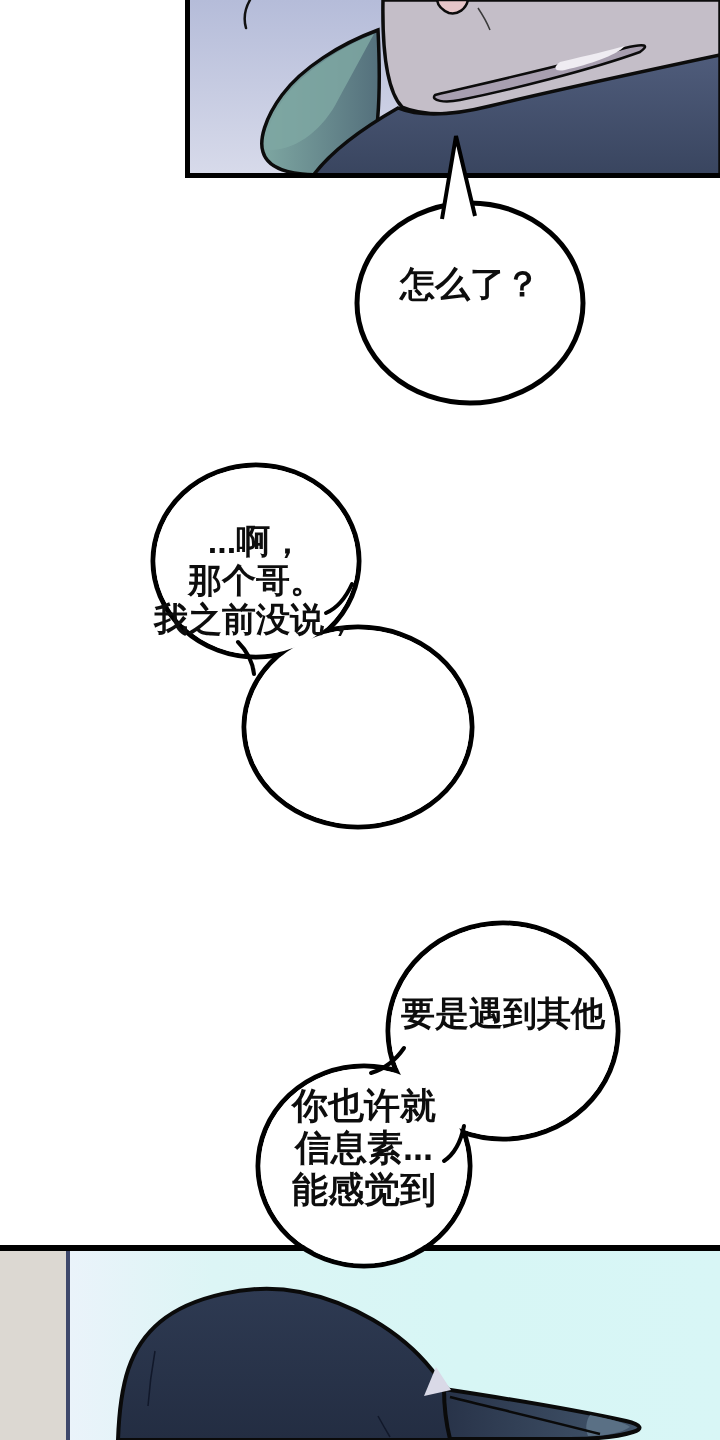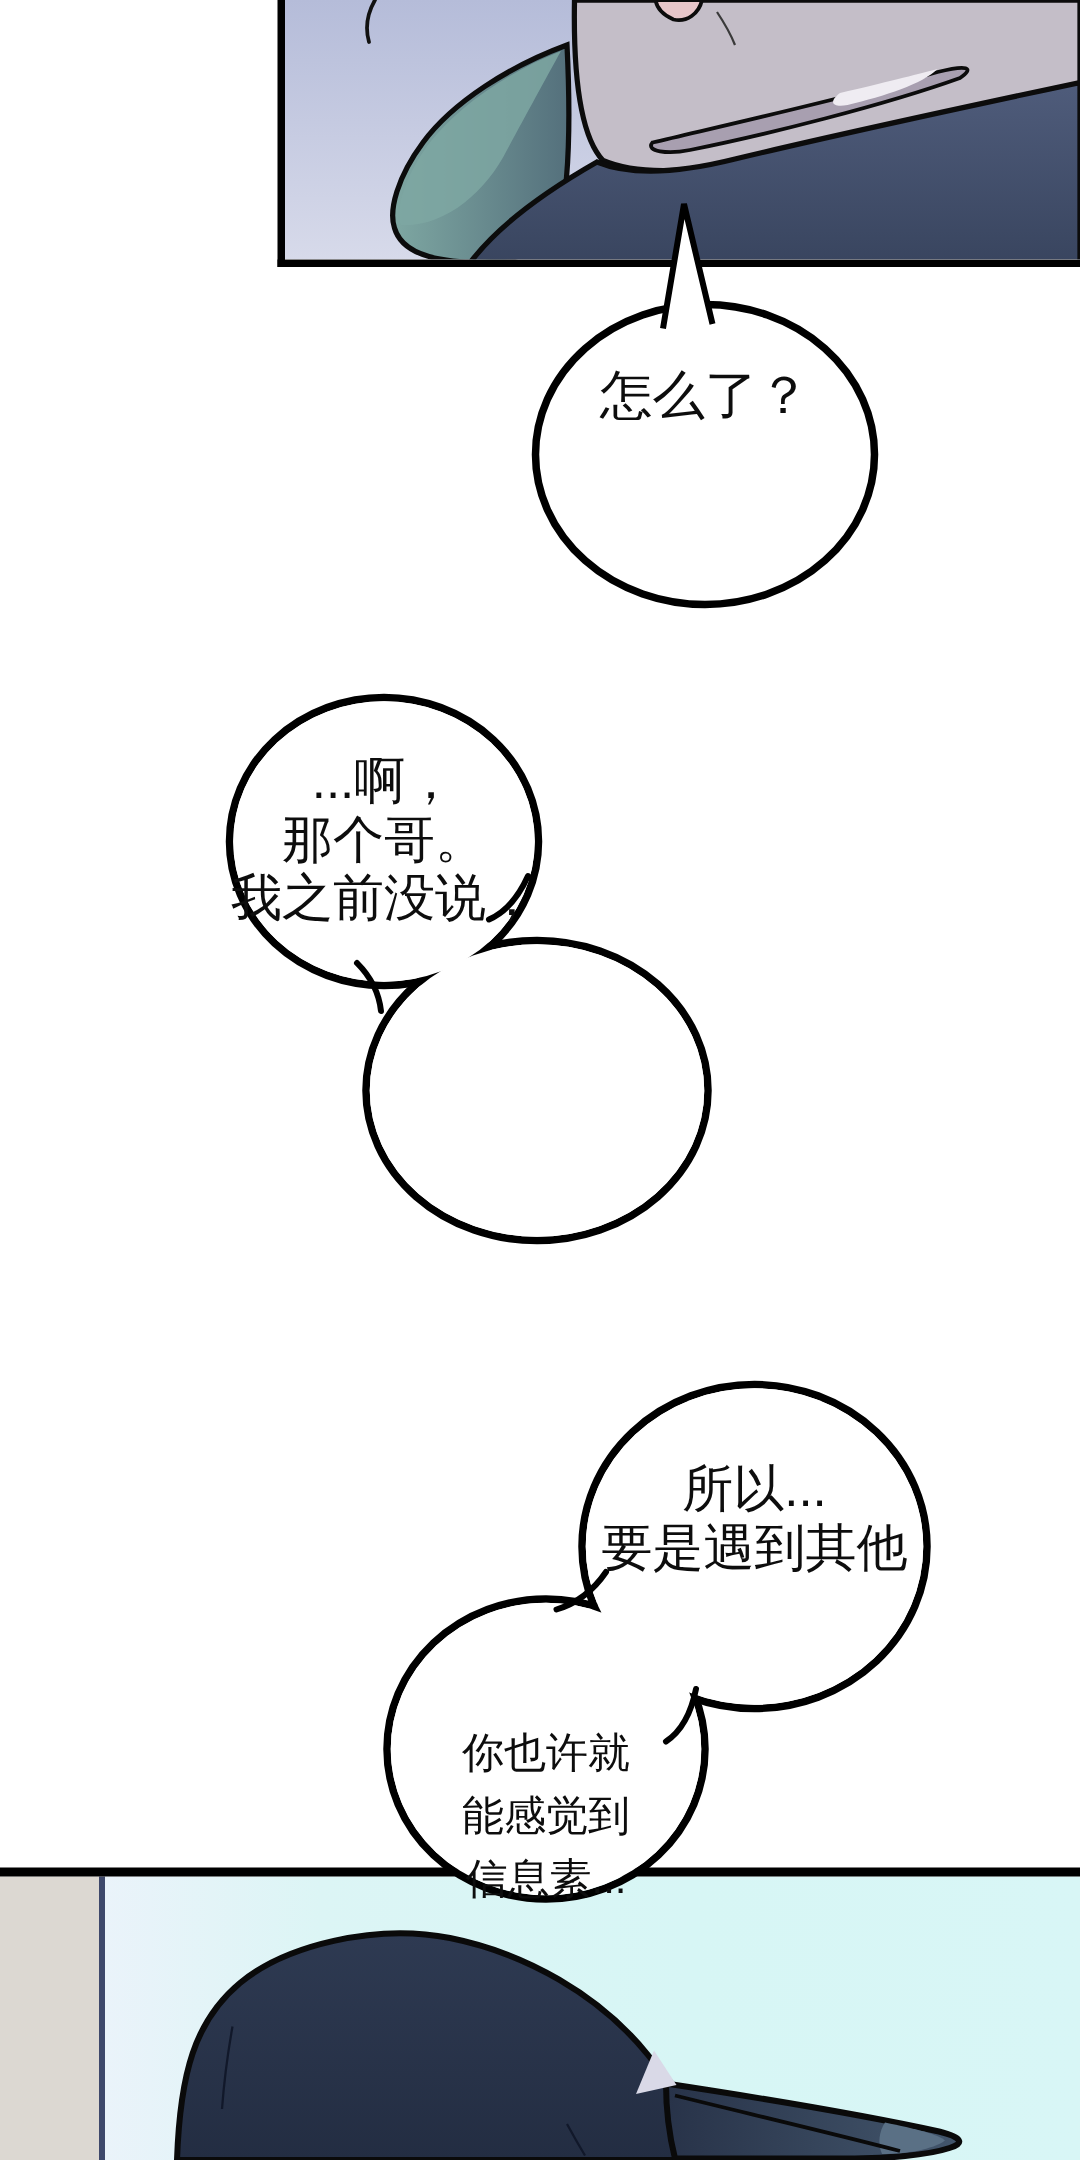--- a/index.html
+++ b/index.html
@@ -33,28 +33,28 @@
     background:linear-gradient(90deg,#eaf3fa 0%,#dcf5f5 22%,#d7f6f5 60%,#d8f6f6 100%);
     z-index:1;overflow:hidden;
   }
   
   .bubbles-svg{
     position:absolute;left:0;top:0;width:720px;height:1440px;
     z-index:5;pointer-events:none;
   }
   .bubble-text{
     position:absolute;z-index:6;transform:translateX(-50%);
-    text-align:center;color:#0d0d0d;font-weight:400;white-space:nowrap;
+    text-align:center;color:#0d0d0d;font-weight:700;white-space:nowrap;margin-top:20px;
   }
   .bubble-text .ln{display:block;}
   .bt1{left:470px;top:244px;font-size:35px;line-height:40px;}
   .bt2{left:256px;top:502px;font-size:34px;line-height:39px;}
   .bt3{left:358px;top:664px;font-size:33px;line-height:39px;}
   .bt4{left:503px;top:974px;font-size:34px;line-height:39px;}
-  .bt5{left:364px;top:1148px;font-size:28px;line-height:42px;}
+  .bt5{left:364px;top:1065px;font-size:36px;line-height:42px;}
 </style>
 </head>
 <body>
 
 <div class="stage">
 
   <div class="panel-top">
     <svg width="530" height="173" viewBox="0 0 530 173">
       <defs>
         <linearGradient id="gbg" x1="0" y1="0" x2="0" y2="1">
@@ -153,22 +153,21 @@
     <span class="ln">怎么了？</span>
   </div>
   <div class="bubble-text bt2">
     <span class="ln">...啊，</span>
     <span class="ln">那个哥。</span>
     <span class="ln">我之前没说，</span>
   </div>
   <div class="bubble-text bt3">
   </div>
   <div class="bubble-text bt4">
-    <span class="ln">所以...</span>
     <span class="ln">要是遇到其他</span>
   </div>
   <div class="bubble-text bt5">
     <span class="ln">你也许就</span>
+    <span class="ln">信息素...</span>
     <span class="ln">能感觉到</span>
-    <span class="ln">信息素...</span>
   </div>
 
 </div>
 
 </body></html>

